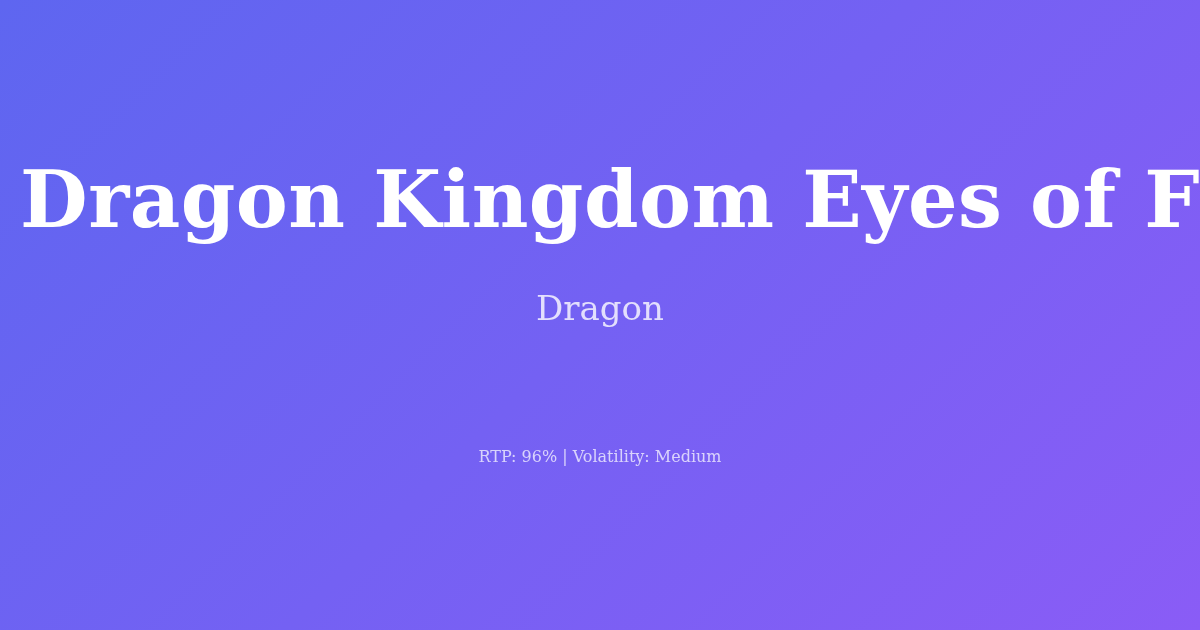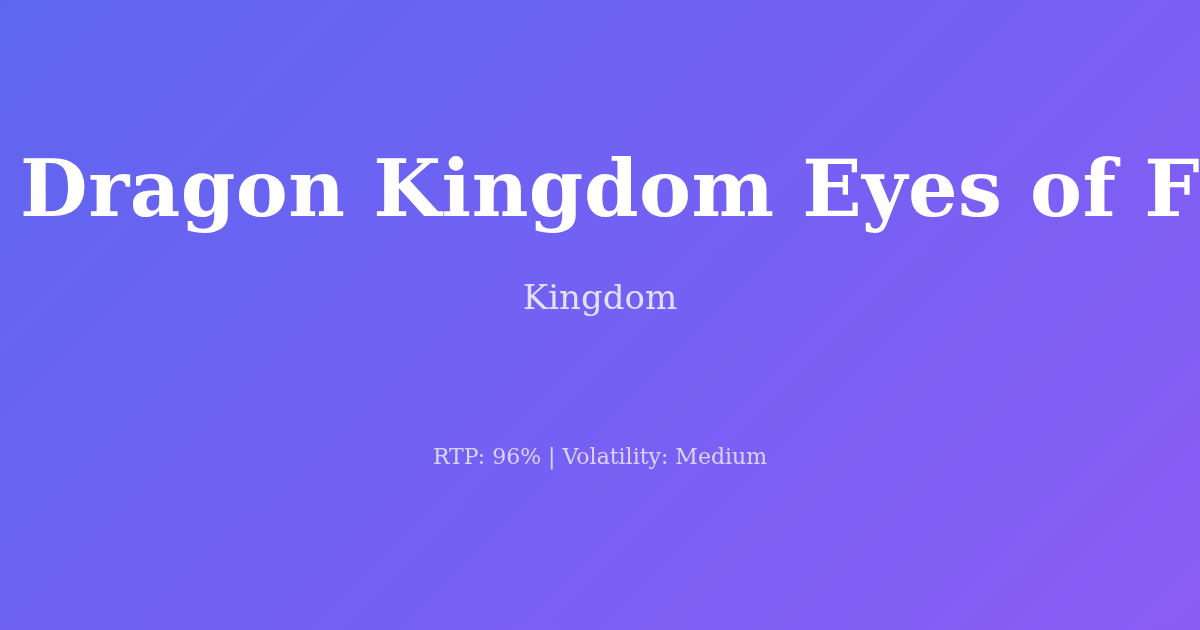--- a/index.html
+++ b/index.html
@@ -52,35 +52,35 @@
     font-weight: 400;
     font-size: 34px;
     line-height: 1.0;
     color: rgba(255, 255, 255, 0.80);
     text-align: center;
     white-space: nowrap;
   }
 
   
   .card-meta {
-    margin: 12px;
+    margin: 4px;
     padding-top: 120px;
     font-family: "DejaVu Serif", "Liberation Serif", serif;
     font-weight: 400;
-    font-size: 22px;
+    font-size: 16px;
     line-height: 1.0;
     color: rgba(255, 255, 255, 0.72);
     text-align: center;
     white-space: nowrap;
   }
 </style>
 </head>
 <body>
 
 <div class="og-card">
 
   <h1 class="card-title">Dragon Kingdom Eyes of Fire</h1>
 
-  <p class="card-subtitle">Kingdom</p>
+  <p class="card-subtitle">Dragon</p>
 
   <p class="card-meta">RTP: 96% | Volatility: Medium</p>
 
 </div>
 
 </body></html>

